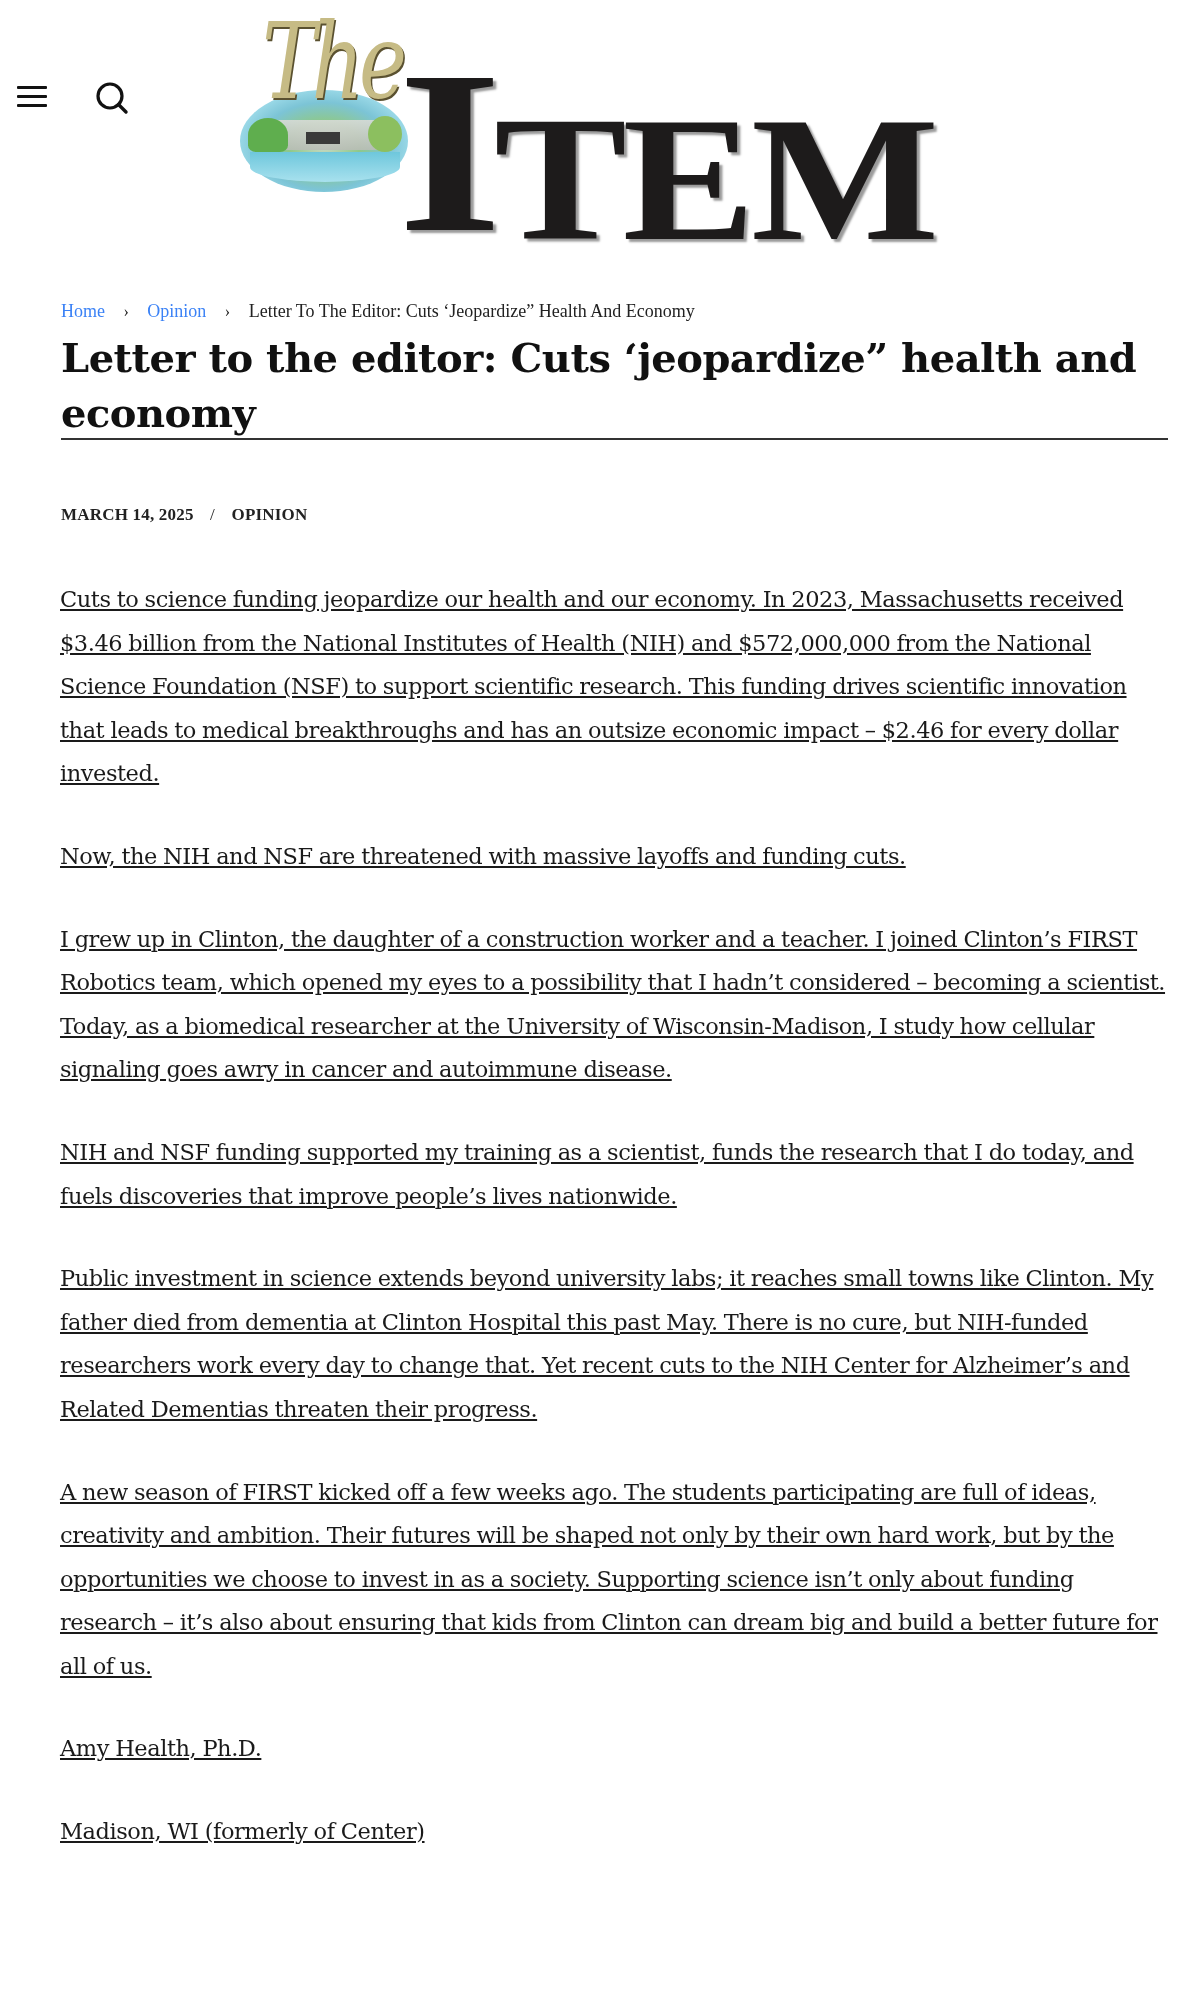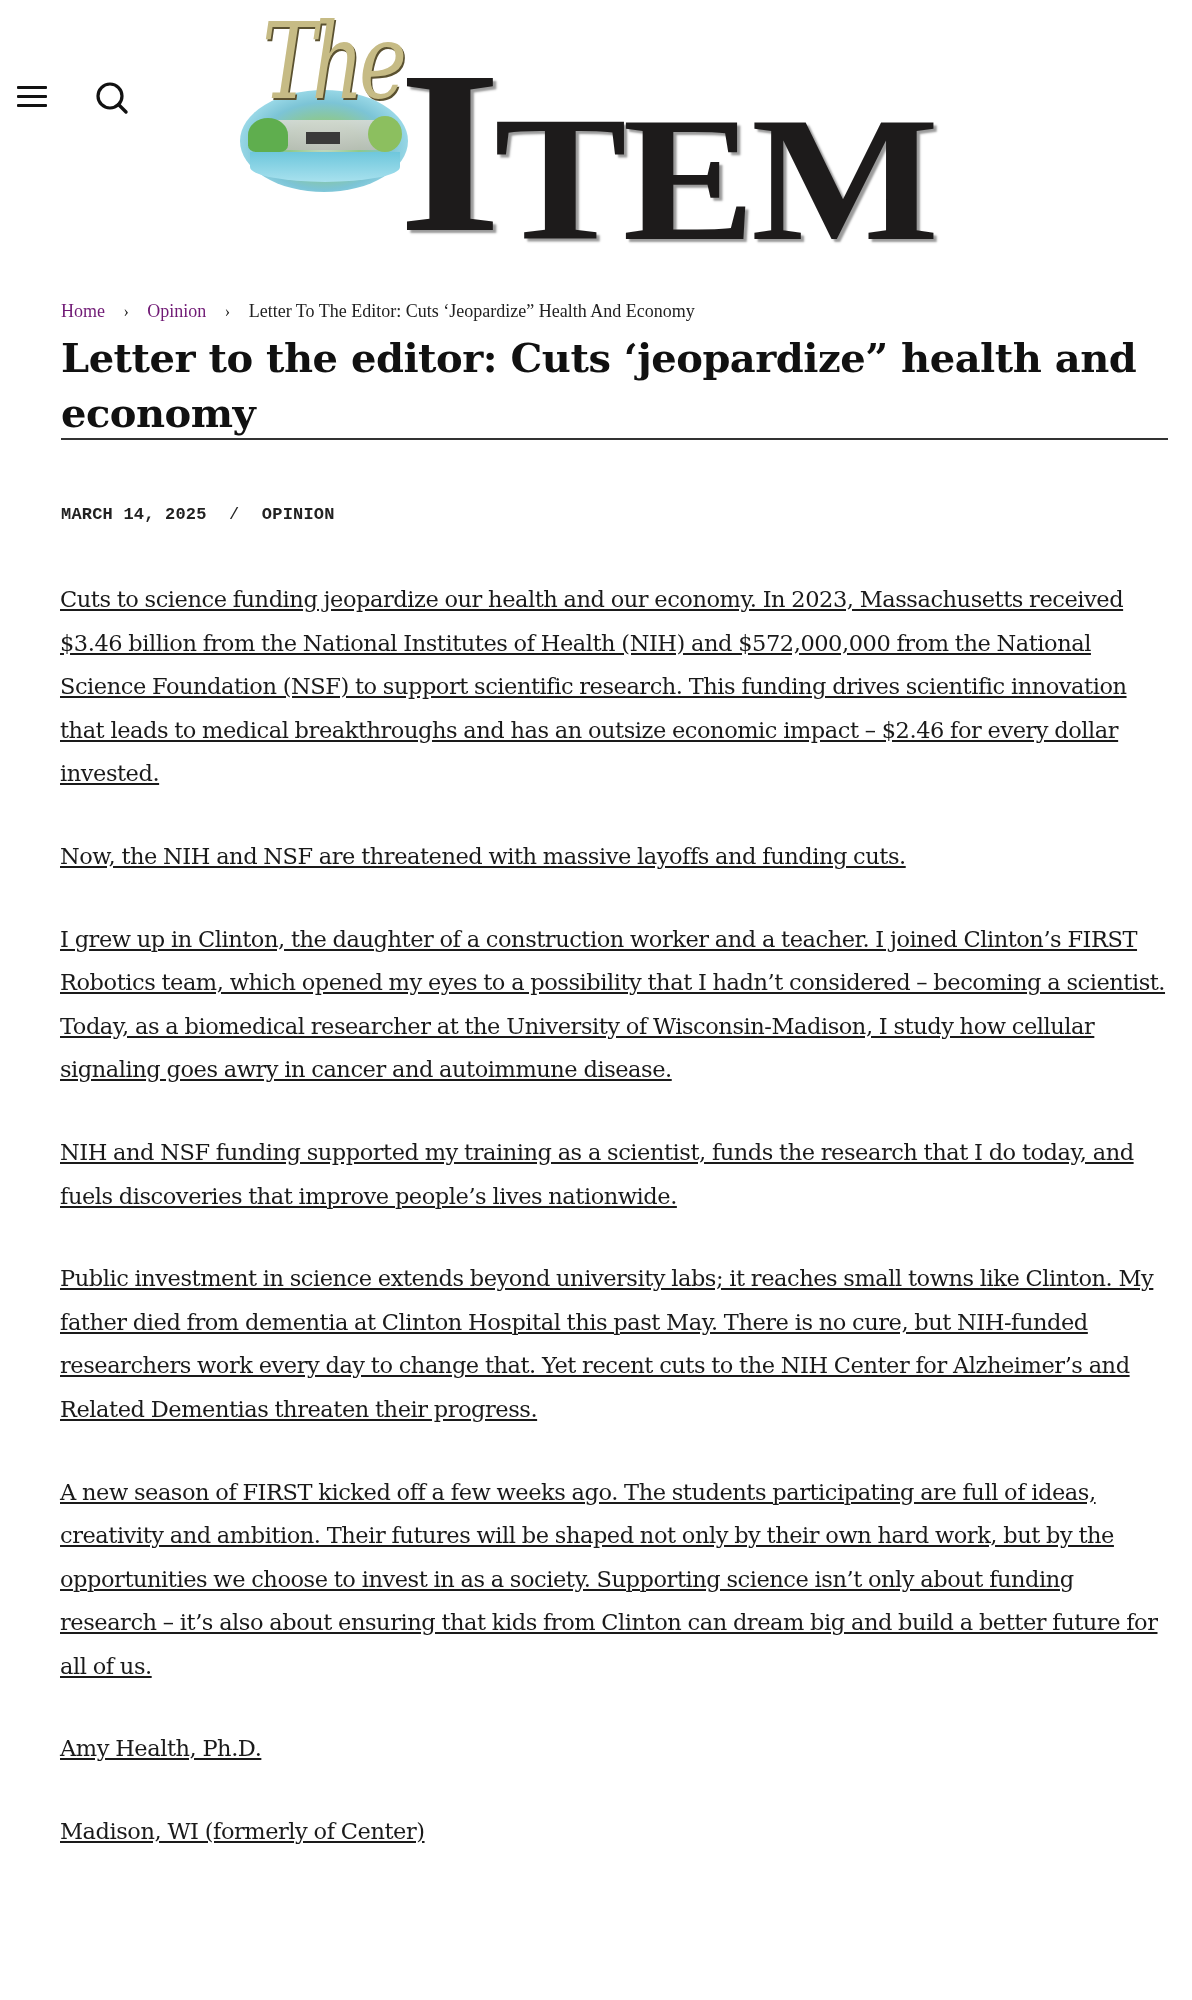--- a/index.html
+++ b/index.html
@@ -24,29 +24,29 @@
   .logo-the { position: absolute; left: 24px; top: 0px; font-family: "DejaVu Serif", serif; font-style: italic;
     font-size: 104px; line-height: 1; color: #c6bb85; letter-spacing: -6px;
     text-shadow: 2px 2px 0 #5a5130; transform: scaleX(0.78); transform-origin: left top; }
   .logo-item { position: absolute; left: 160px; top: 26px; font-family: "Liberation Serif", "DejaVu Serif", serif;
     font-weight: bold; color: #1d1b1b; line-height: 1; text-shadow: 3px 3px 2px #9a9a9a; white-space: nowrap; }
   .logo-item .big-i { font-size: 232px; vertical-align: bottom; display: inline-block; transform: scaleX(1.15); transform-origin: left bottom; margin-right: 6px; }
   .logo-item .rest { font-size: 178px; vertical-align: bottom; display: inline-block; letter-spacing: -4px; transform: scaleX(1.12); transform-origin: left bottom; }
 
   .breadcrumb { position: absolute; left: 61px; top: 301px; font-size: 18px; color: #222;
     font-family: "Liberation Serif", serif; white-space: nowrap; }
-  .breadcrumb a { color: #701a75; text-decoration: none; cursor: pointer; }
+  .breadcrumb a { color: #3b82f6; text-decoration: none; cursor: pointer; }
   .breadcrumb .sep { display: inline-block; margin: 0 14px; font-size: 16px; }
 
   .title { position: absolute; left: 61px; top: 330px; width: 1110px; margin: 0;
     font-family: "DejaVu Serif", serif; font-weight: bold; font-size: 40px; line-height: 55px; color: #111;
     letter-spacing: -0.5px; }
   .title-rule { position: absolute; left: 61px; top: 438px; width: 1107px; height: 2px; background: #333; }
 
-  .meta { position: absolute; left: 61px; top: 505px; font-family: Liberation Mono, monospace; font-weight: bold;
+  .meta { position: absolute; left: 61px; top: 505px; font-family: Liberation Serif, serif; font-weight: bold;
     font-size: 17px; color: #222; letter-spacing: 0.2px; white-space: nowrap; }
   .meta .slash { margin: 0 12px; font-weight: normal; }
   .meta a { color: #222; text-decoration: none; cursor: pointer; }
 
   .article { position: absolute; left: 60px; top: 578px; width: 1110px; }
   .article p { margin: 0; font-family: "DejaVu Serif", serif; font-size: 22.5px; line-height: 43.6px;
     color: #1a1a1a; letter-spacing: -0.45px; word-spacing: -0.5px; text-decoration: underline; }
   .article p + p { margin-top: 39px; }
   .article p.gap-lg { }
 </style>

